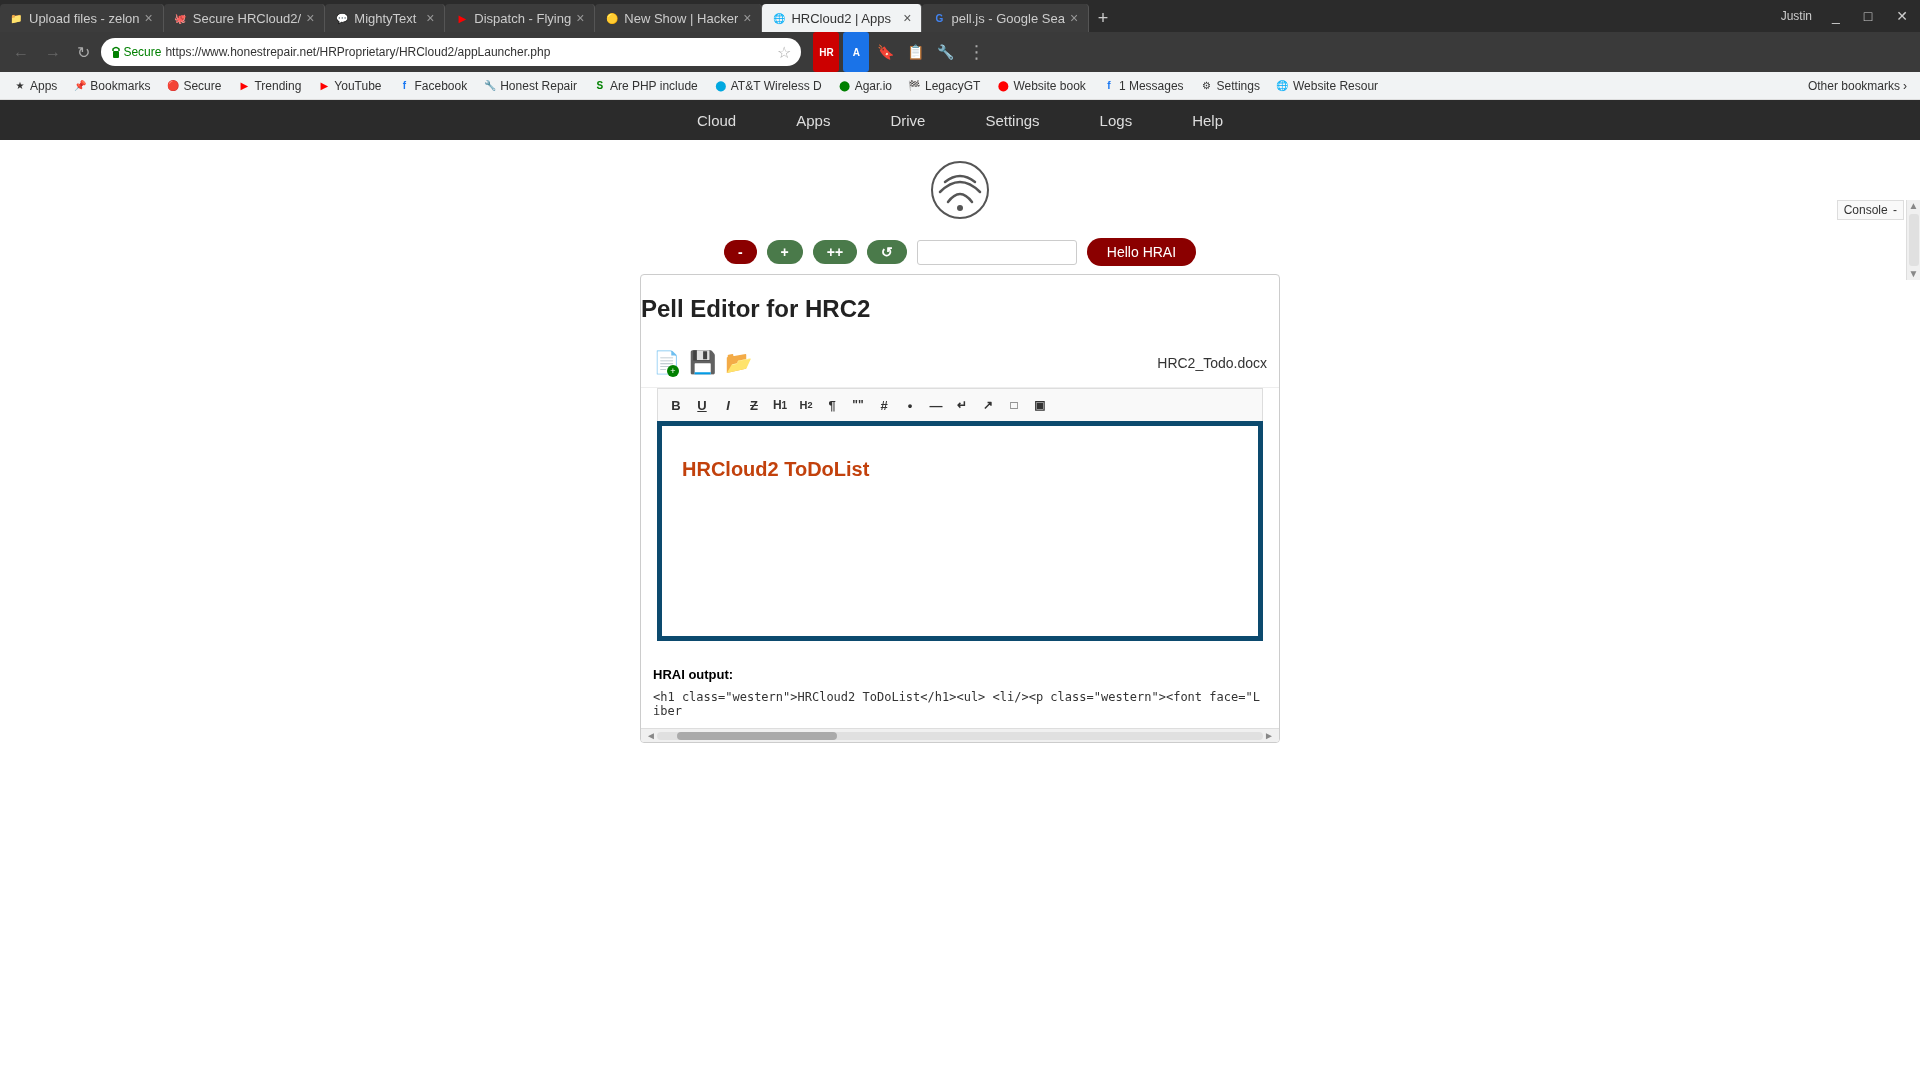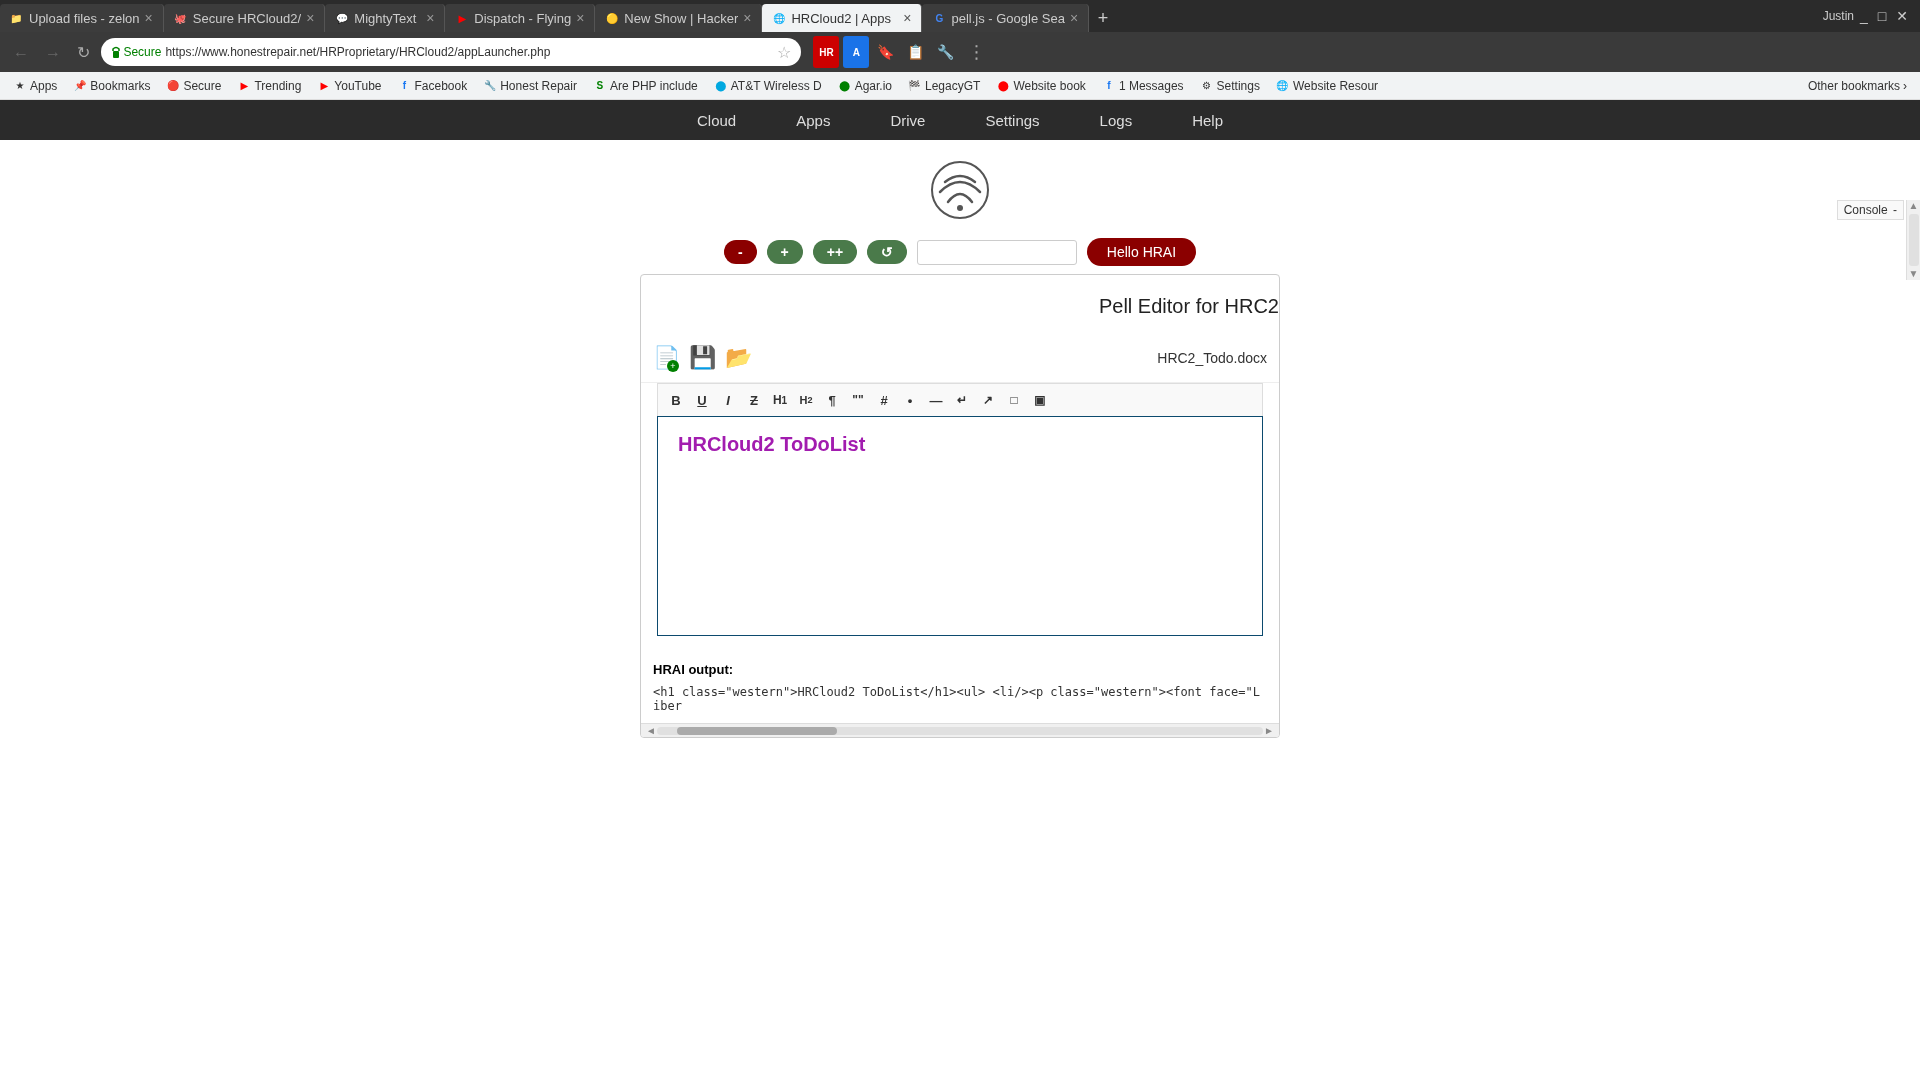--- a/index.html
+++ b/index.html
@@ -119,21 +119,21 @@
       font-size: 14px;
     }
     .browser-action-icons {
       display: flex;
       align-items: center;
       gap: 4px;
       margin-left: 6px;
     }
     .browser-icon {
       width: 26px;
-      height: 32px;
+      height: 40px;
       border-radius: 3px;
       display: flex;
       align-items: center;
       justify-content: center;
       cursor: pointer;
       color: #ccc;
       font-size: 14px;
     }
 
     
@@ -254,23 +254,23 @@
       max-width: 640px;
       margin: 0 auto;
       border: 1px solid #ccc;
       border-radius: 4px;
       background: #fff;
       overflow: hidden;
     }
 
     
     .editor-page-title {
-      text-align: right;
-      font-size: 20px;
-      font-weight: normal;
+      text-align: left;
+      font-size: 24px;
+      font-weight: bold;
       padding: 20px 0 16px;
       color: #222;
     }
 
     
     .doc-toolbar {
       display: flex;
       align-items: center;
       padding: 8px 12px;
       border-bottom: 1px solid #eee;
@@ -329,25 +329,25 @@
       font-size: 13px;
       font-weight: bold;
       color: #333;
       background: transparent;
     }
     .pell-btn.h1 { font-size: 12px; font-weight: bold; }
     .pell-btn.h2 { font-size: 11px; font-weight: bold; }
 
     
     .pell-editor {
-      border: 1px solid #0c4a6e;
+      border: 5px solid #0c4a6e;
       min-height: 220px;
-      padding: 16px 20px;
-      font-size: 14px;
-      color: #a21caf;
+      padding: 32px 20px;
+      font-size: 14px;
+      color: #c2410c;
       outline: none;
       background: #fff;
     }
     .pell-editor h1 {
       font-size: 20px;
       font-weight: bold;
       margin-bottom: 12px;
     }
     .pell-editor ul {
       margin-left: 24px;
@@ -406,21 +406,21 @@
 
     .user-area {
       position: absolute;
       right: 8px;
       top: 0;
       display: flex;
       align-items: center;
       height: 32px;
       color: #ccc;
       font-size: 12px;
-      gap: 2px;
+      gap: 16px;
     }
     .window-btn {
       color: #ccc;
       font-size: 14px;
       cursor: pointer;
       padding: 0 4px;
     }
   </style>
 </head>
 <body>

